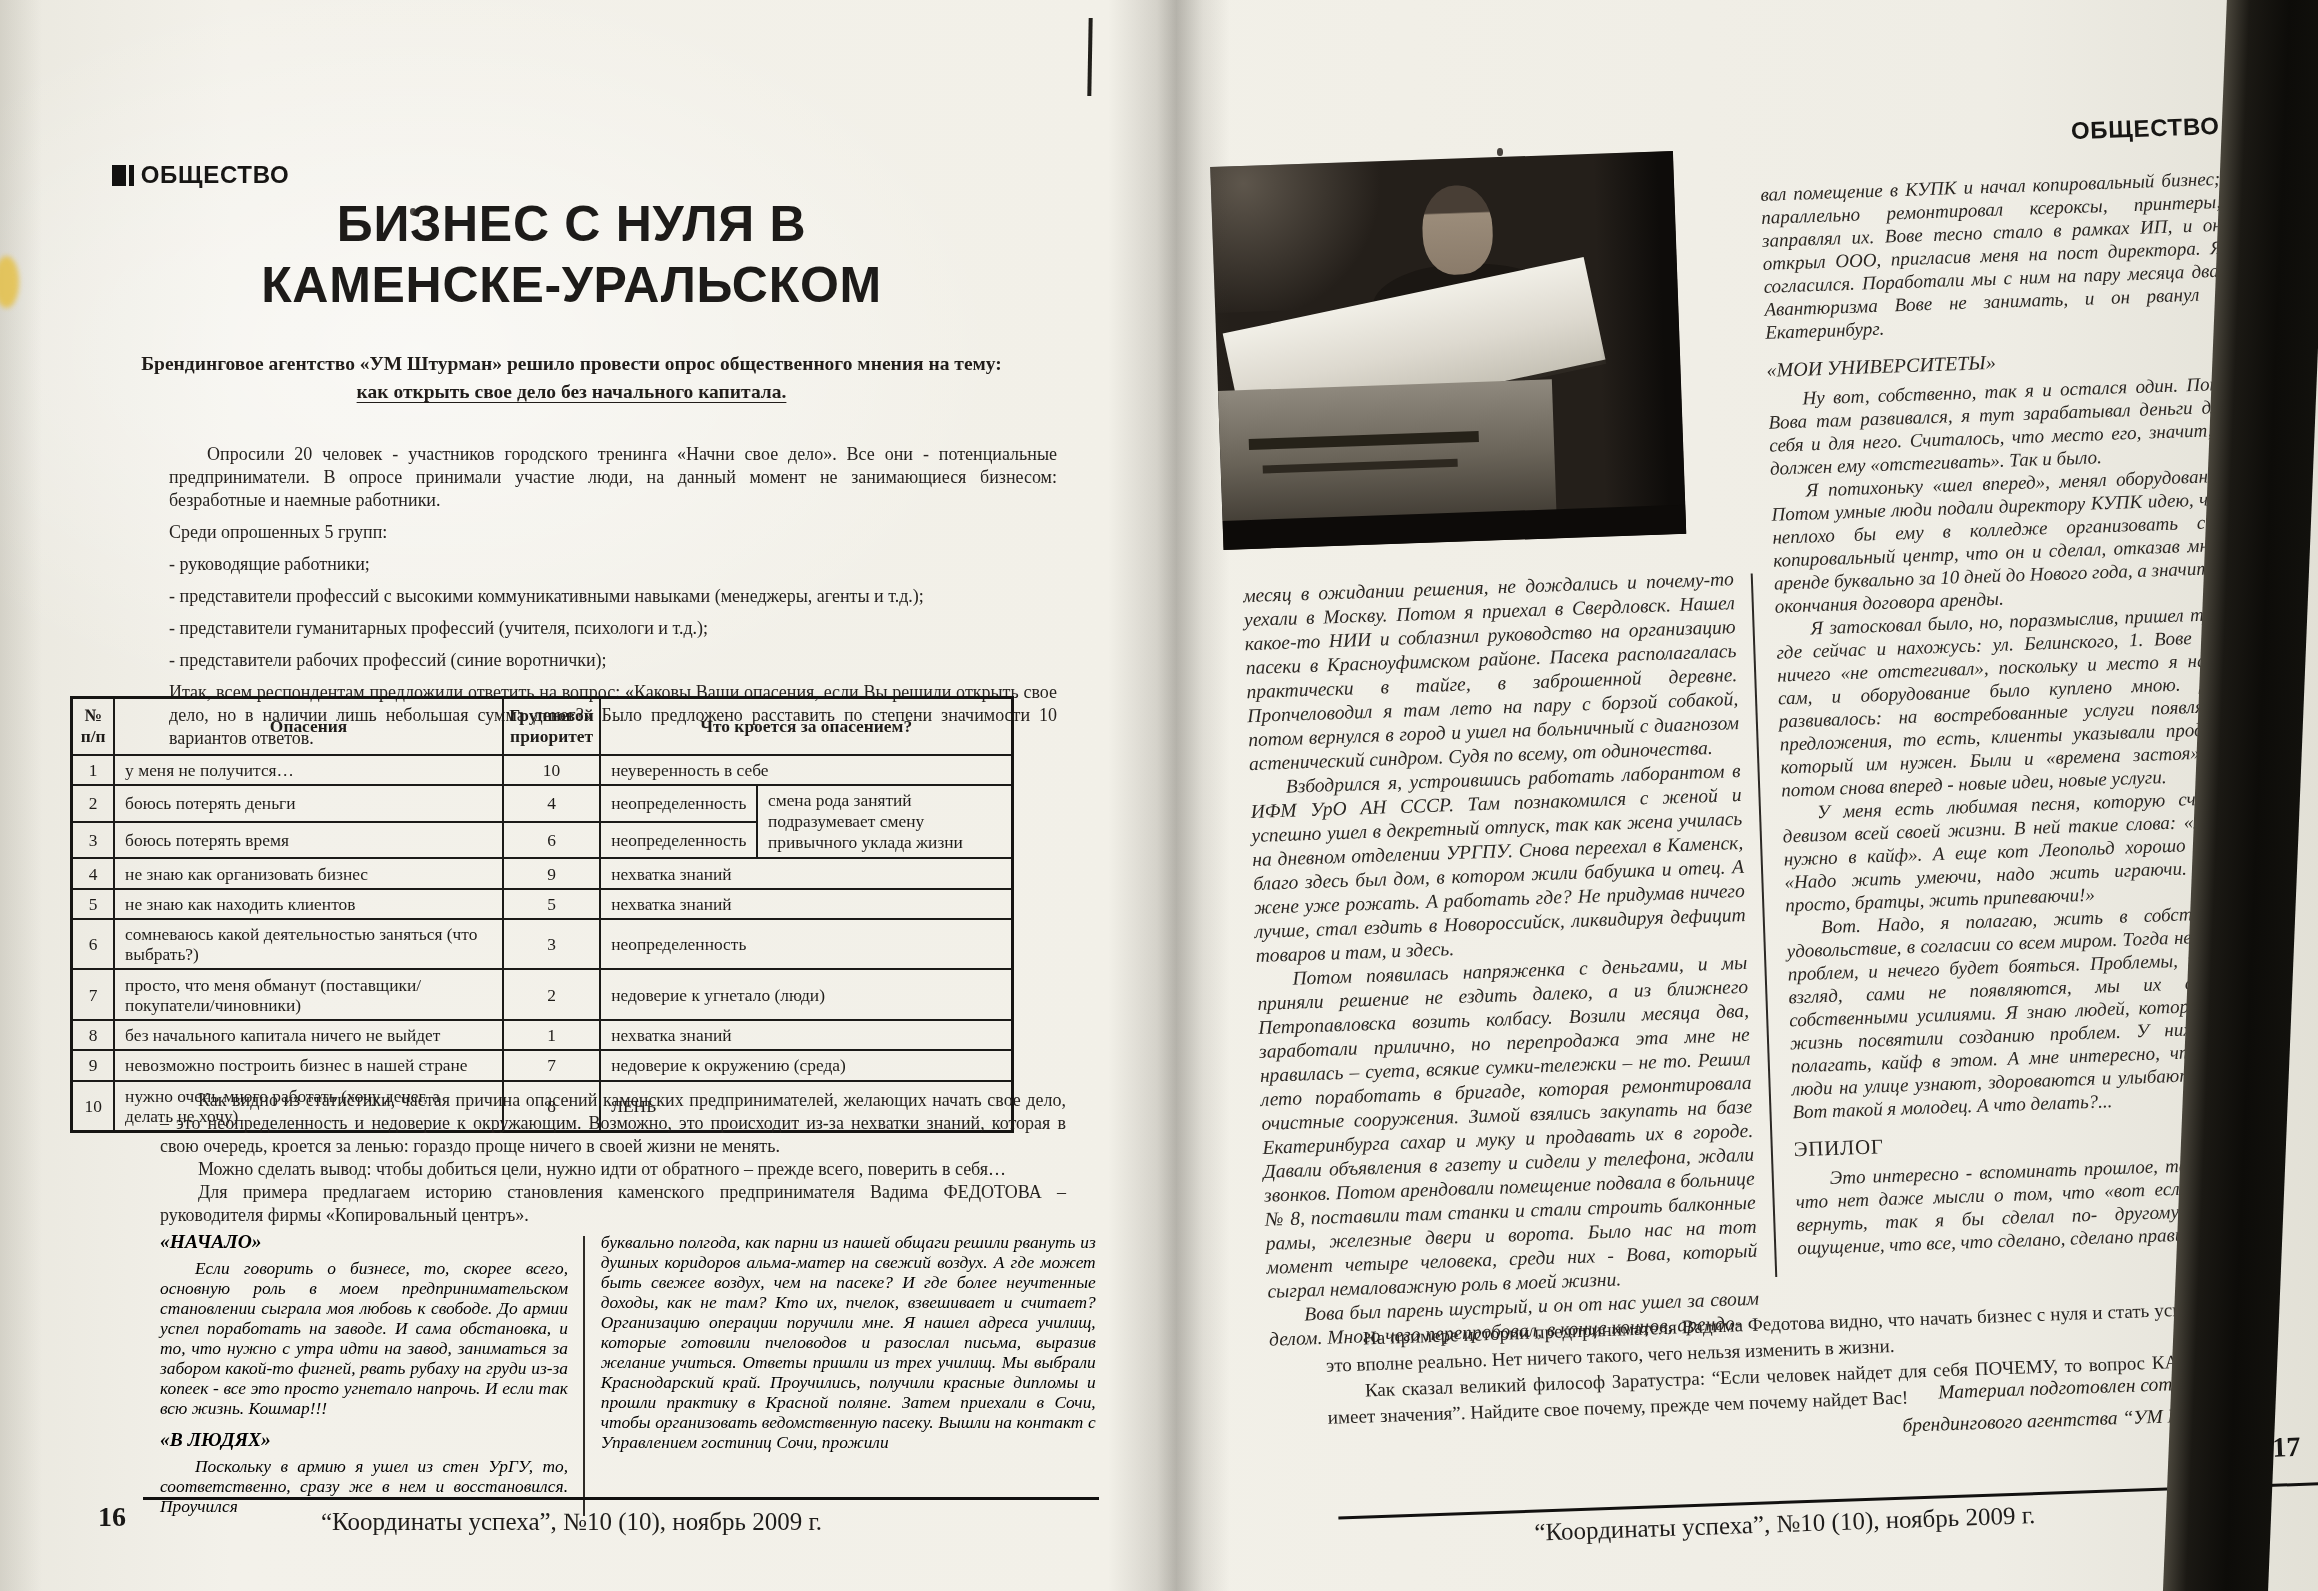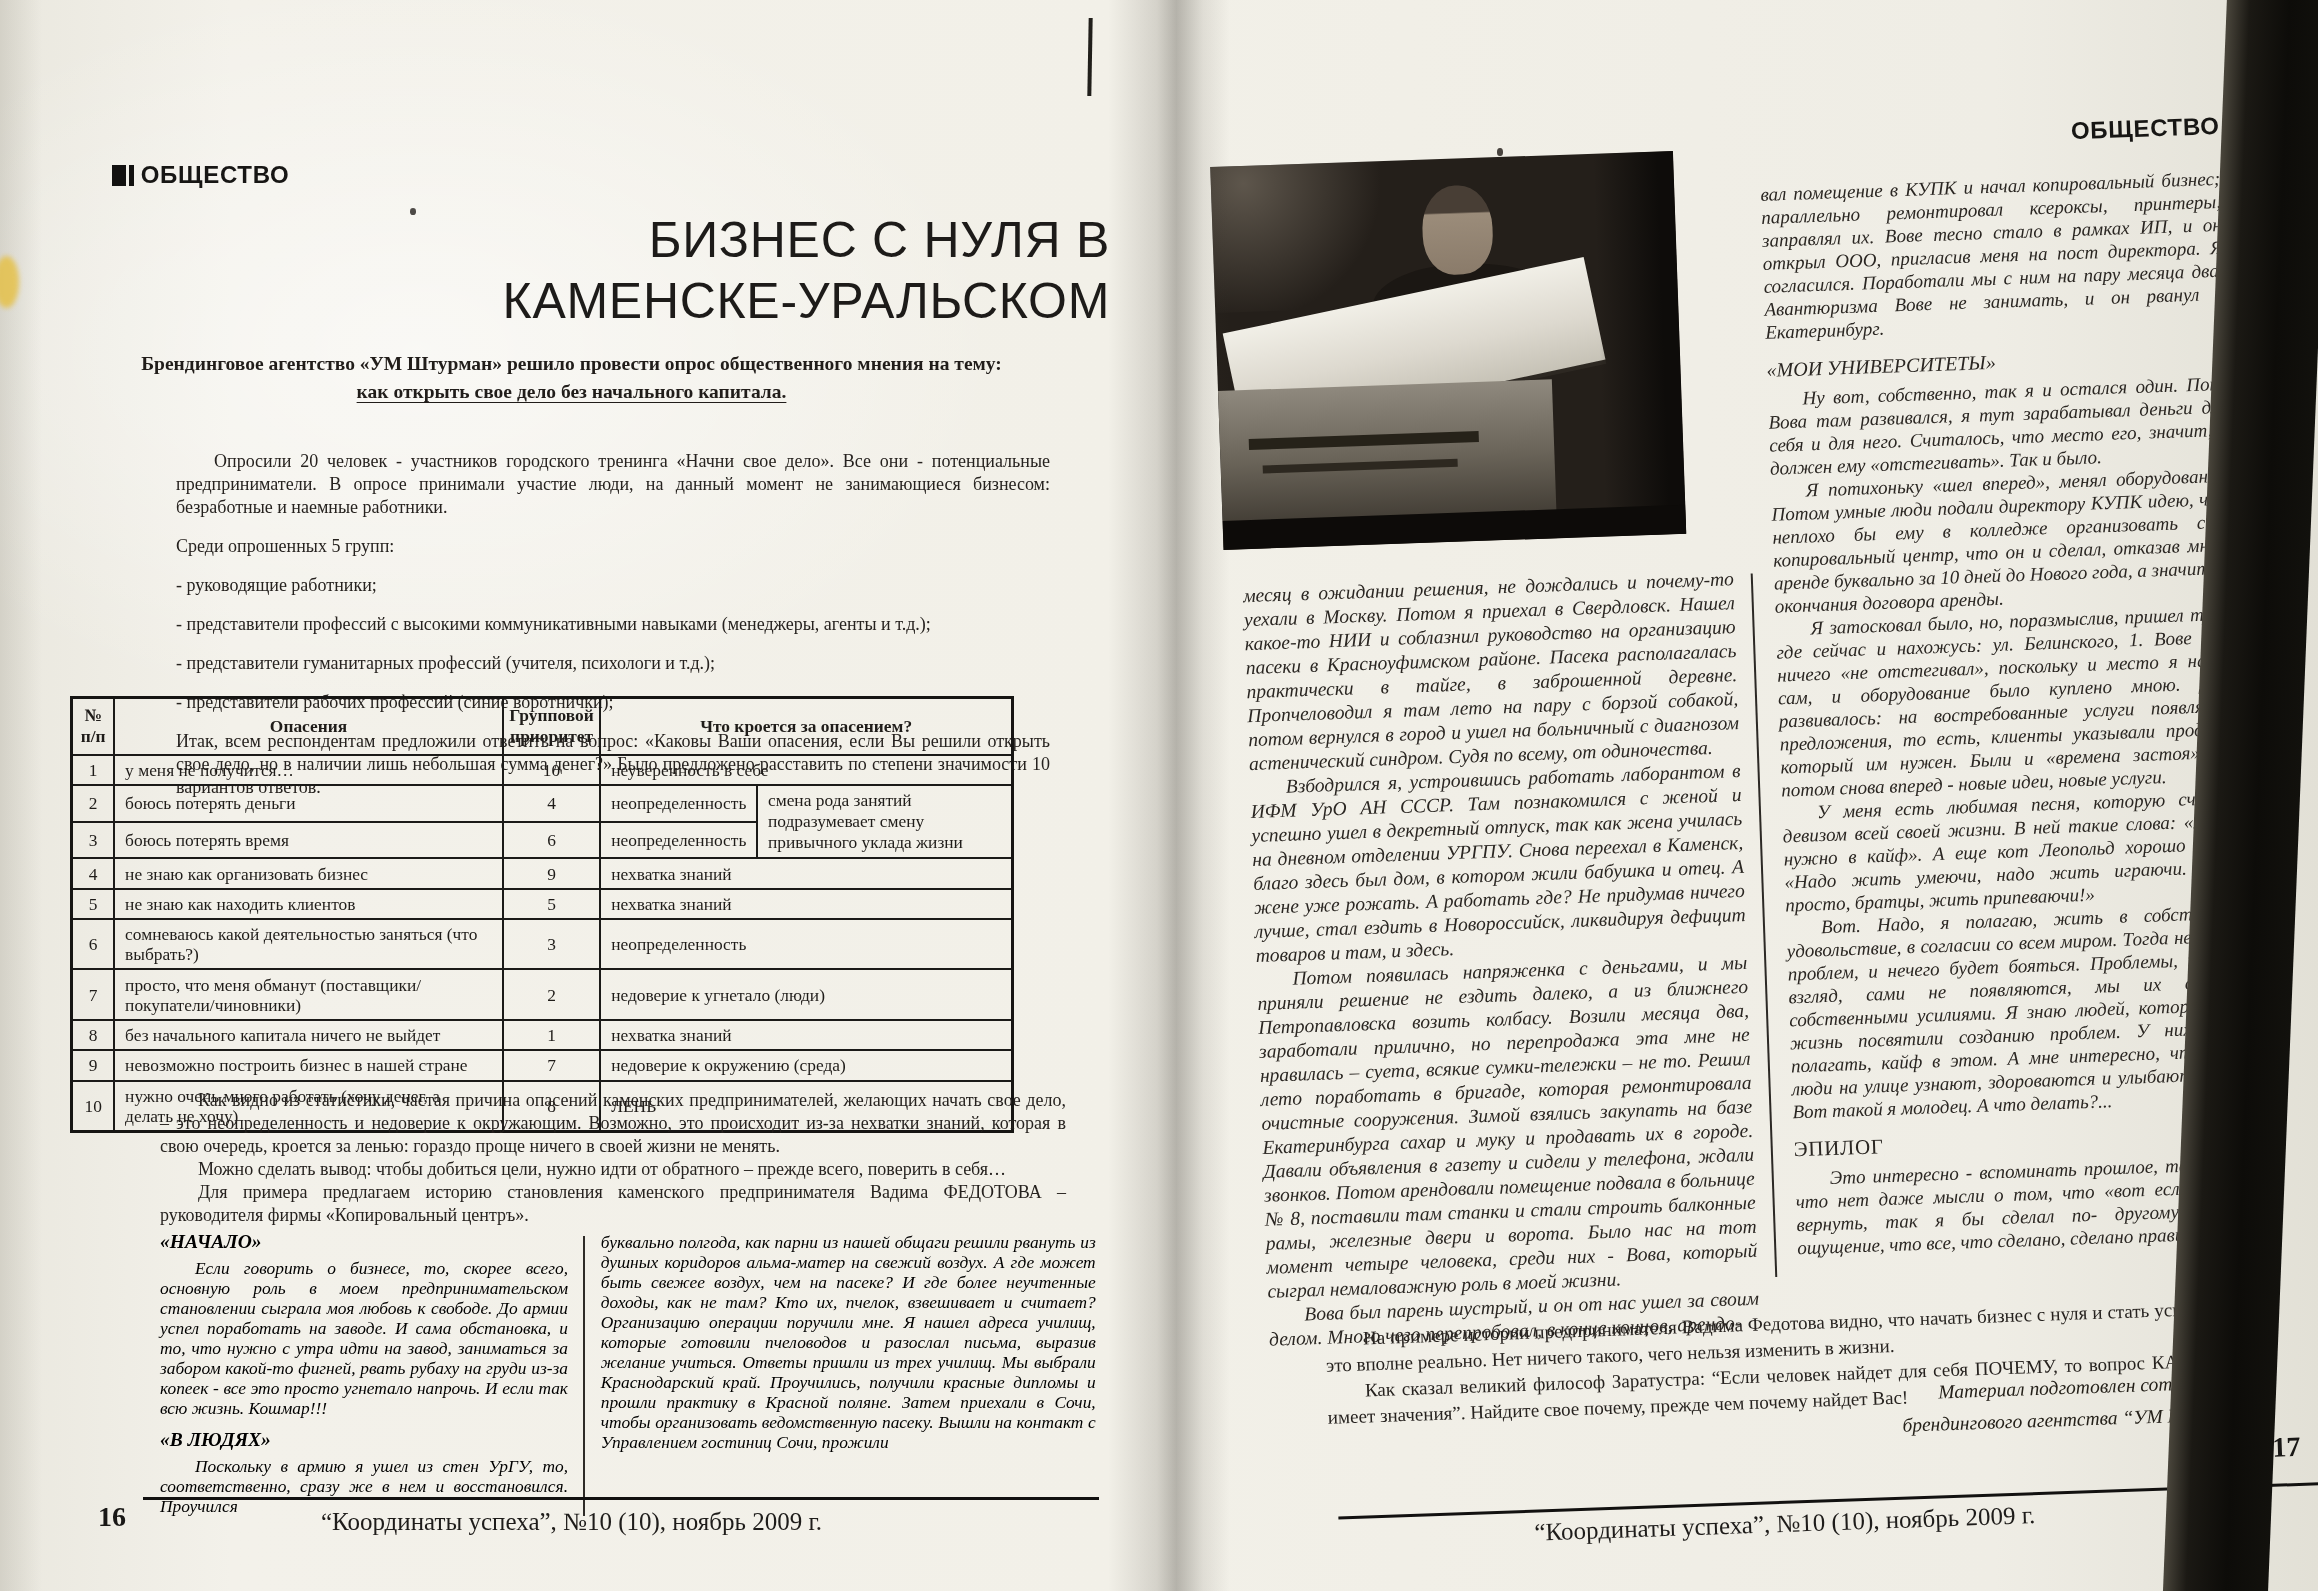--- a/index.html
+++ b/index.html
@@ -31,29 +31,29 @@
   #left-page{left:28px;top:105px;width:1087px;height:1477px;}
   #right-page{left:1184px;top:105px;width:1101px;height:1453px;transform:rotate(-2deg);transform-origin:0 0;}
 
   .kicker{position:absolute;font-family:"Liberation Sans",sans-serif;font-weight:bold;
     font-size:24px;letter-spacing:0.7px;color:#17161 4;color:#171614;display:flex;align-items:center;gap:7px;}
   .kicker .bar-thick{display:inline-block;width:14px;height:21px;background:#121110;}
   .kicker .bar-thin{display:inline-block;width:4.9px;height:21px;background:#121110;margin-left:-4.2px;}
   #lp-kicker{left:84px;top:56px;}
   #rp-kicker{right:38px;top:43px;}
 
-  .title{position:absolute;left:21px;top:89px;width:1045px;margin:16px;text-align:right;
-    font-family:"Liberation Sans",sans-serif;font-weight:normal;font-size:50px;line-height:61px;
+  .title{position:absolute;left:21px;top:89px;width:1045px;margin:0;text-align:center;
+    font-family:"Liberation Sans",sans-serif;font-weight:bold;font-size:50px;line-height:61px;
     letter-spacing:0.7px;color:#1d1b19;}
   .lead{position:absolute;left:21px;top:245px;width:1045px;text-align:center;
     font-weight:bold;font-size:19.5px;line-height:28px;color:#211d1a;}
   .lead .u{text-decoration:underline;text-underline-offset:3.5px;font-family:Liberation Serif, serif;}
 
   .lp-body{position:absolute;left:132px;top:329px;width:906px;font-size:18px;line-height:23px;text-align:justify;}
-  .lp-body p{margin:16px;}
+  .lp-body p{margin:9px;}
   .lp-body .ind{text-indent:38px;}
 
   table.fears{position:absolute;left:42px;top:591px;width:944px;border-collapse:collapse;
     font-size:17.4px;line-height:20px;color:#1f1c19;border:3.5px solid #161513;}
   table.fears th,table.fears td{border:2.1px solid #1b1a18;padding:4.2px 9.8px;vertical-align:middle;}
   table.fears th{font-weight:bold;text-align:center;line-height:21px;padding:6.3px 5.6px;}
   th.hnum{white-space:pre-line;}
   td.cnum,td.cpri{text-align:center;}
   td.note{line-height:21px;}
 

